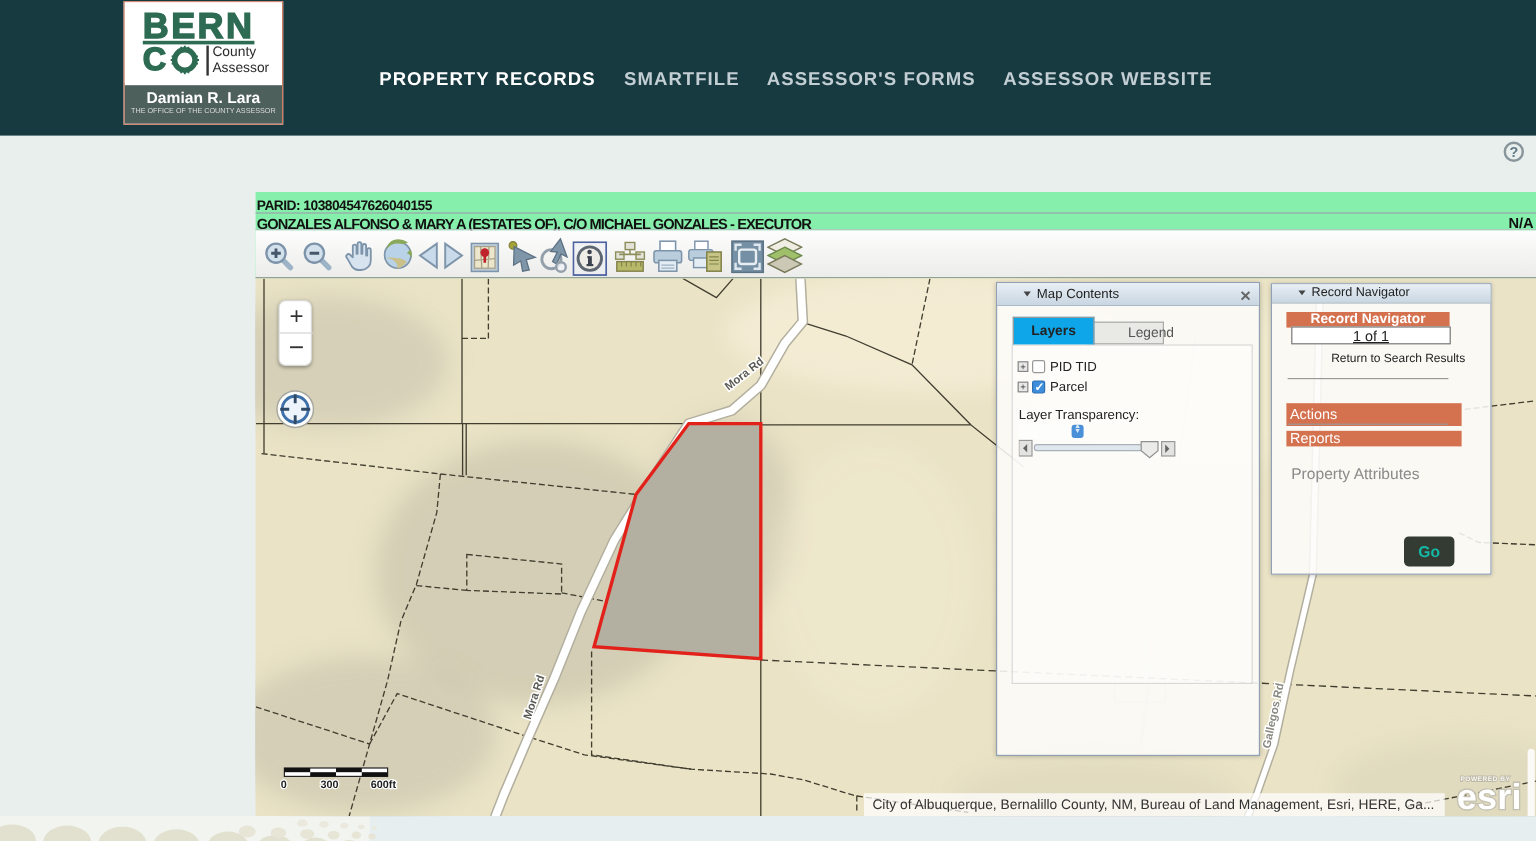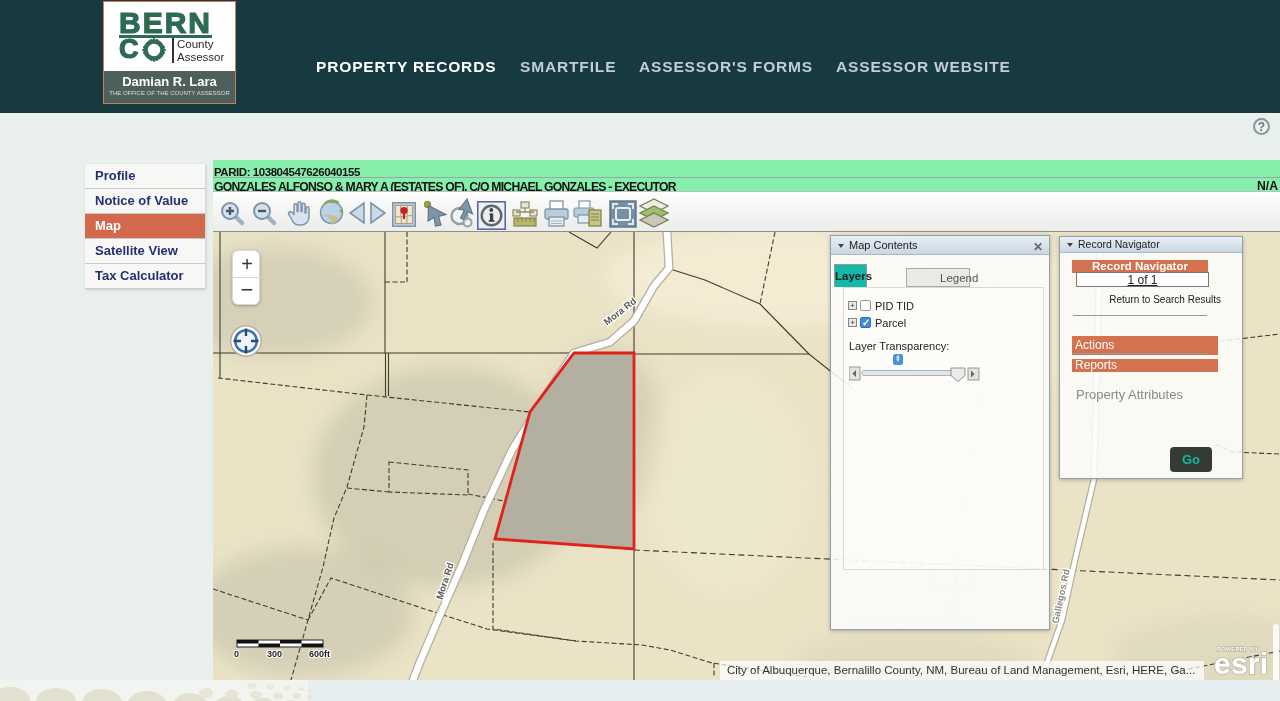--- a/index.html
+++ b/index.html
@@ -35,27 +35,27 @@
 #owner { position:absolute; left:1px; top:19.5px; font-size:12.2px; letter-spacing:-0.75px; font-weight:bold; color:#111; }
 #na { position:absolute; right:2px; top:19px; font-size:12.2px; font-weight:bold; color:#111; }
 #toolbar { position:absolute; left:0; top:32px; width:1067px; height:40px; background:linear-gradient(#fdfdfd,#ececea); border-bottom:1px solid #8e8e8e; }
 #toolbar svg { position:absolute; }
 
 
 #map { position:absolute; left:213px; top:232px; width:1067px; height:448px; background:#eae3c6; overflow:hidden; }
 
 
 .panel { position:absolute; background:rgba(253,252,249,0.87); border:1px solid #91a1b2; box-shadow:0 1px 4px rgba(0,0,0,0.25); }
-.phead { height:19px; background:linear-gradient(#e8eff5,#c9d6e2); border-bottom:1px solid #a9b8c6; font-size:11px; color:#222; line-height:18px; padding-left:7px; }
+.phead { height:19px; background:linear-gradient(#e8eff5,#c9d6e2); border-bottom:1px solid #a9b8c6; font-size:11px; color:#222; line-height:18px; padding-left:22px; }
 .phead .tri { display:inline-block; width:0; height:0; border-left:3.5px solid transparent; border-right:3.5px solid transparent; border-top:4.5px solid #444; margin-right:5px; vertical-align:middle; }
 .phead .x { position:absolute; right:6px; top:2px; color:#666; font-weight:bold; font-size:12px; }
 
 #mcpanel { left:830px; top:235px; width:220px; height:395px; }
 .tab { position:absolute; font-size:11.5px; text-align:center; }
-#tabLayers { left:3px; top:28px; width:33px; height:23px; background:#14b8a6; border:1px solid #999; border-bottom:none; font-weight:bold; line-height:23px; color:#222; z-index:2; }
+#tabLayers { left:13px; top:28px; width:68px; height:23px; background:#0ea5e9; border:1px solid #999; border-bottom:none; font-weight:bold; line-height:23px; color:#222; z-index:2; }
 #tabLegend { left:75px; top:32px; width:64px; height:19px; background:#e9e9e6; border:1px solid #aaa; line-height:19px; color:#555;padding-left:33px; }
 #mcbody { position:absolute; left:12px; top:51px; width:201px; height:283px; border:1px solid rgba(190,190,190,0.55); background:rgba(255,255,255,0.45); }
 .plus { position:absolute; width:9px; height:9px; background:#e8e8e8; border:1px solid #888; font-size:8px; line-height:7px; text-align:center; color:#333; }
 .cb { position:absolute; width:11px; height:11px; background:#fff; border:1px solid #999; border-radius:2px; }
 .cb.checked { background:#3f8edb; border-color:#2f6fb4; }
 .cb.checked:after { content:"✓"; color:#fff; font-size:10px; font-weight:bold; position:absolute; left:1px; top:-1px; }
 .treelabel { position:absolute; font-size:11px; color:#222; }
 
 #rnpanel { left:1059px; top:236px; width:184px; height:243px; }
 .obar { position:absolute; background:#d4714e; color:#fff; }
@@ -97,27 +97,20 @@
       </div>
     </div>
     <div class="nav active" style="left:316px;">PROPERTY RECORDS</div>
     <div class="nav" style="left:520px;">SMARTFILE</div>
     <div class="nav" style="left:639px;">ASSESSOR'S FORMS</div>
     <div class="nav" style="left:836px;">ASSESSOR WEBSITE</div>
   </div>
 
   <div id="help">?</div>
 
-  <div id="sidebar">
-    <div class="sitem">Profile</div>
-    <div class="sitem">Notice of Value</div>
-    <div class="sitem active">Map</div>
-    <div class="sitem">Satellite View</div>
-    <div class="sitem">Tax Calculator</div>
-  </div>
 
   <div id="chead">
     <div id="parid">PARID: 103804547626040155</div>
     <div class="hline" style="position:absolute; left:0; top:17px; width:1067px; height:1px; background:#9aa4aa;"></div>
     <div id="owner">GONZALES ALFONSO &amp; MARY A (ESTATES OF), C/O MICHAEL GONZALES - EXECUTOR</div>
     <div id="na">N/A</div>
     <div class="hline" style="position:absolute; left:0; top:31px; width:1067px; height:1px; background:#b9c0c4;"></div>
     <div id="toolbar">
       <svg style="left:6px; top:8px;" width="28" height="28" viewBox="0 0 28 28">
         <line x1="16" y1="16" x2="23" y2="23" stroke="#9db3c6" stroke-width="4.5" stroke-linecap="round"></line>

